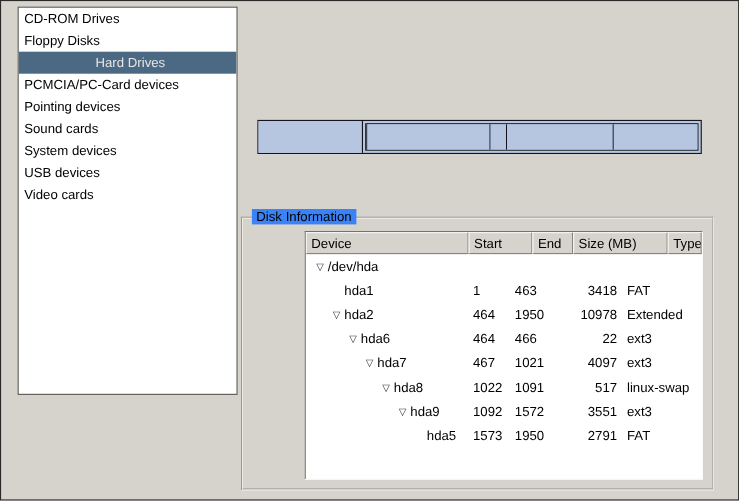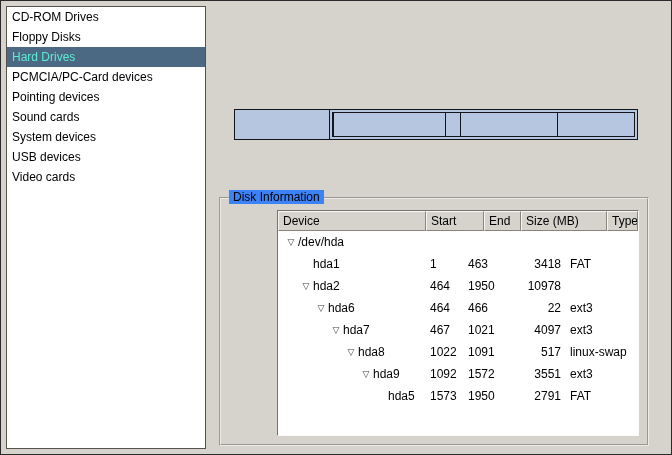--- a/index.html
+++ b/index.html
@@ -8,29 +8,29 @@
     font-family:"Liberation Sans",sans-serif;
     font-size:12px;color:#000;
     background:#ffffff;
   }
   .window{
     position:relative;width:672px;height:455px;box-sizing:border-box;
     background:#d6d3cd;border:1px solid #2a2a2a;overflow:hidden;
   }
   
   .sidebar{
-    position:absolute;left:5px;top:5px;width:200px;height:443px;
+    position:absolute;left:15px;top:5px;width:200px;height:353px;
     box-sizing:border-box;background:#ffffff;
     border:1px solid #55524b;overflow:hidden;
   }
   .list-item{
     height:20px;line-height:20px;padding-left:5px;
     white-space:nowrap;cursor:default;
   }
-  .list-item.selected{background:var(--sel,#4b6983);color:#5eead4;}
+  .list-item.selected{background:var(--sel,#4b6983);color:#e5e5e5;text-align:center;}
   
   .drive-label{
     position:absolute;left:222px;top:86px;width:424px;
     text-align:center;white-space:nowrap;
   }
   .part-bar{
     position:absolute;left:233px;top:108px;width:404px;height:31px;
     box-sizing:border-box;border:1px solid #14141c;
     background:var(--bar,#b6c5e0);display:flex;
   }
@@ -149,20 +149,21 @@
             <div class="cell c-type">FAT</div>
           </div>
           <div class="trow">
             <div class="cell c-dev" style="padding-left: 21px;">
               <span class="expander">▽</span>
               <span>hda2</span>
             </div>
             <div class="cell c-start">464</div>
             <div class="cell c-end">1950</div>
             <div class="cell c-size">10978</div>
+            <div class="cell c-type">Extended</div>
           </div>
           <div class="trow">
             <div class="cell c-dev" style="padding-left: 36px;">
               <span class="expander">▽</span>
               <span>hda6</span>
             </div>
             <div class="cell c-start">464</div>
             <div class="cell c-end">466</div>
             <div class="cell c-size">22</div>
             <div class="cell c-type">ext3</div>

